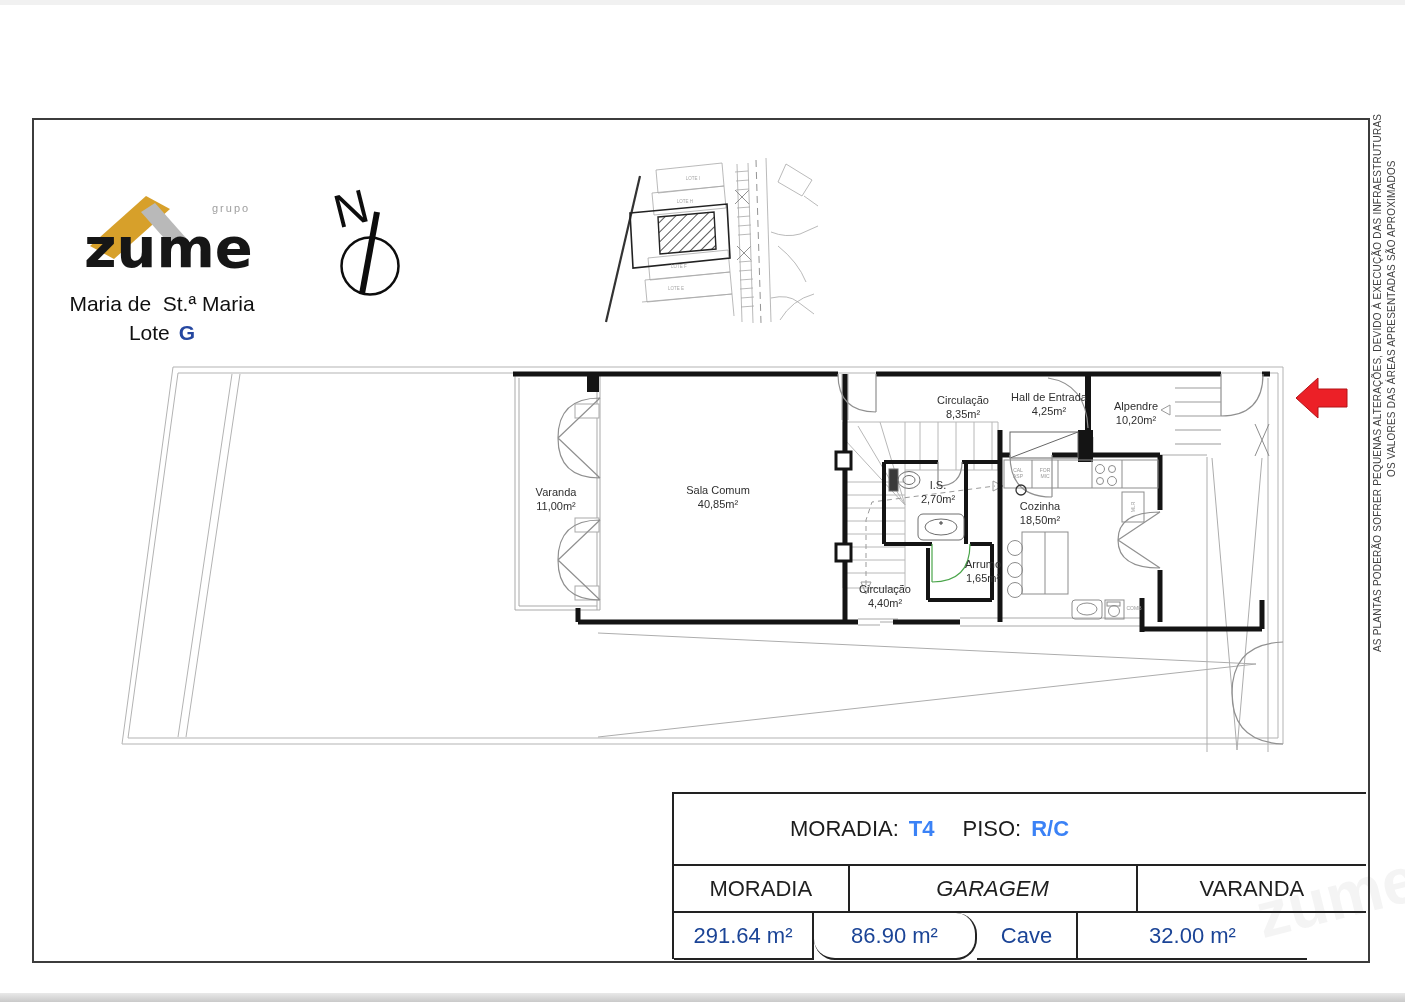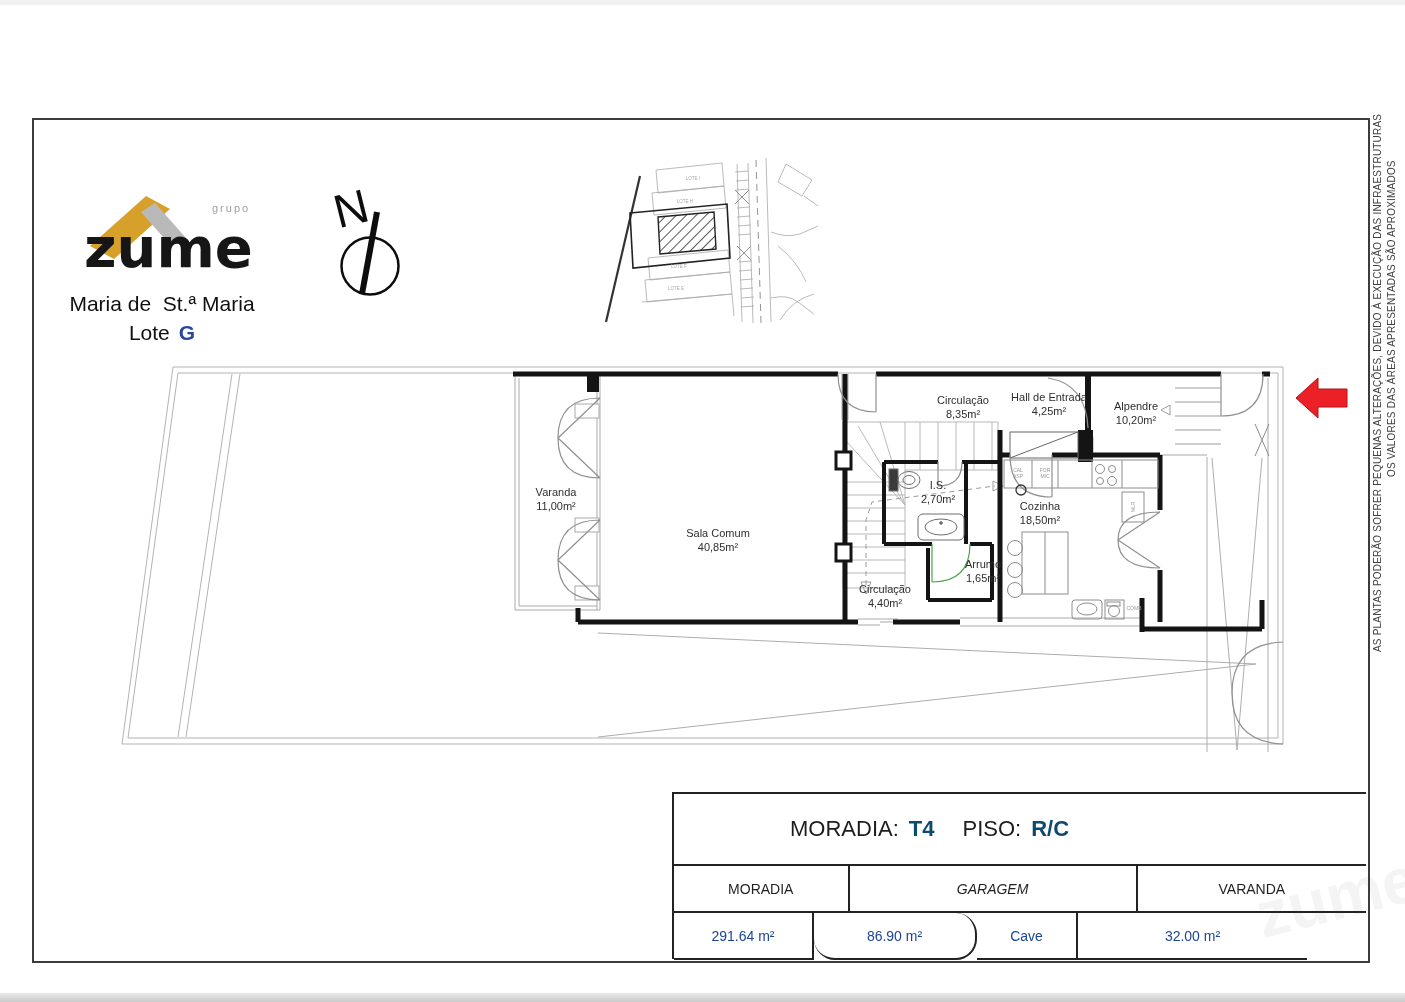--- a/index.html
+++ b/index.html
@@ -26,24 +26,24 @@
   .loc2{position:absolute;left:52px;top:321px;width:220px;text-align:center;
       font-size:21px;color:#101010;}
   .loc2 b{color:#2547a0;margin-left:9px;}
   .north-n{position:absolute;left:334px;top:181px;font-size:47px;color:#0d0d0d;
       transform:rotate(-14deg);font-family:"Liberation Sans",sans-serif;}
   .vdisc{position:absolute;font-size:10px;color:#3f3f3f;white-space:nowrap;
       transform-origin:0 0;transform:rotate(-90deg);letter-spacing:.2px;}
   .title-row{position:absolute;left:672px;top:792px;width:694px;height:72px;
       border-left:2px solid #222;border-top:2px solid #222;display:flex;align-items:center;
       padding-left:116px;box-sizing:border-box;font-size:22px;color:#1c1c1c;}
-  .title-row .val{color:#0c4a6e;font-weight:bold;margin-left:10px;}
+  .title-row .val{color:#3b82f6;font-weight:bold;margin-left:10px;}
   .title-row .lbl2{margin-left:28px;}
   .tbl{position:absolute;left:672px;top:864px;width:694px;height:95px;
-      border-left:2px solid #222;border-top:2px solid #222;box-sizing:border-box;font-size:14px;}
+      border-left:2px solid #222;border-top:2px solid #222;box-sizing:border-box;font-size:22px;}
   .tbl .row{display:flex;height:47px;}
   .tbl .cell{border-right:2px solid #222;border-bottom:2px solid #222;box-sizing:border-box;
       display:flex;align-items:center;justify-content:center;}
   .tbl .hd{color:#1f1f1f;}
   .tbl .vl{color:#1b4496;}
   .watermark{position:absolute;left:1255px;top:860px;font-size:64px;font-weight:bold;
       color:rgba(60,60,60,0.06);transform:rotate(-14deg);}
 </style>
 </head>
 <body>
@@ -218,21 +218,21 @@
 
   <div class="lot-lbl" style="left:693px;top:178px;">LOTE I</div>
   <div class="lot-lbl" style="left:685px;top:201px;">LOTE H</div>
   <div class="lot-lbl" style="left:679px;top:266px;">LOTE F</div>
   <div class="lot-lbl" style="left:676px;top:288px;">LOTE E</div>
 
   <div class="room-label" style="left:556px;top:485px;">
     <span style="display:block">Varanda</span>
     <span style="display:block">11,00m²</span>
   </div>
-  <div class="room-label" style="left:718px;top:483px;margin-top:43px;">
+  <div class="room-label" style="left:718px;top:483px;">
     <span style="display:block">Sala Comum</span>
     <span style="display:block">40,85m²</span>
   </div>
   <div class="room-label" style="left:963px;top:393px;">
     <span style="display:block">Circulação</span>
     <span style="display:block">8,35m²</span>
   </div>
   <div class="room-label" style="left:1049px;top:390px;">
     <span style="display:block">Hall de Entrada</span>
     <span style="display:block">4,25m²</span>

